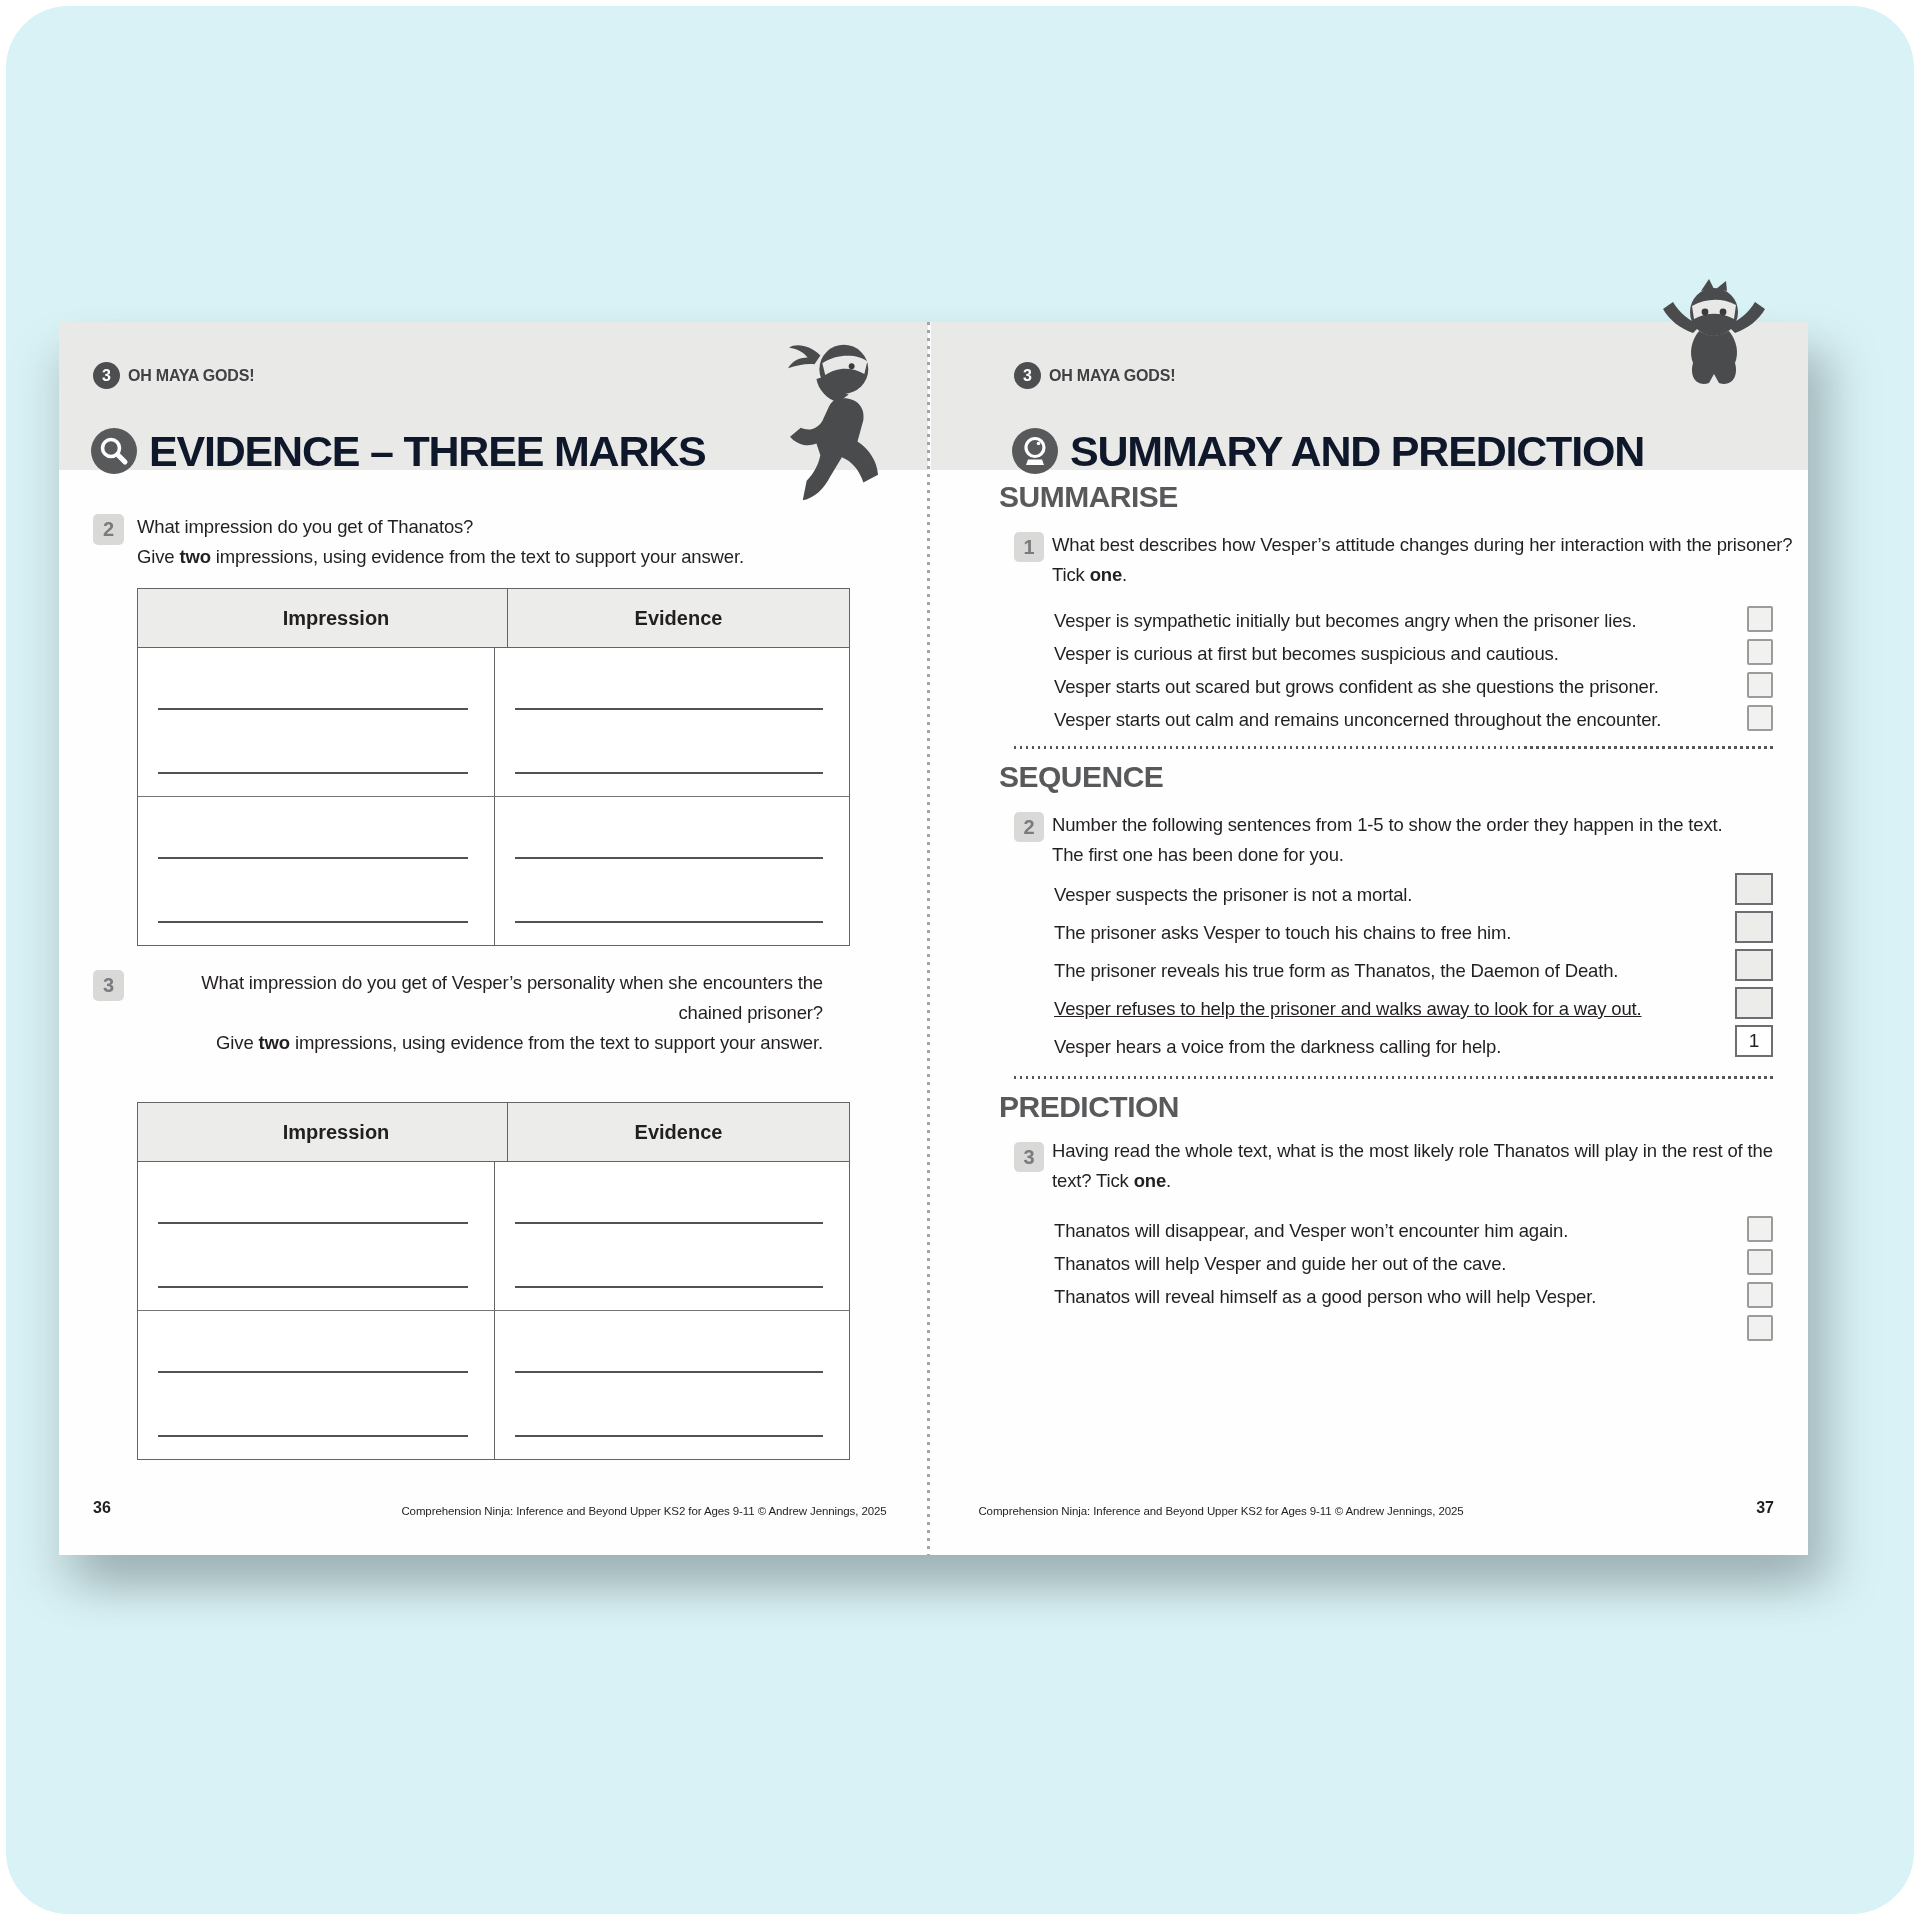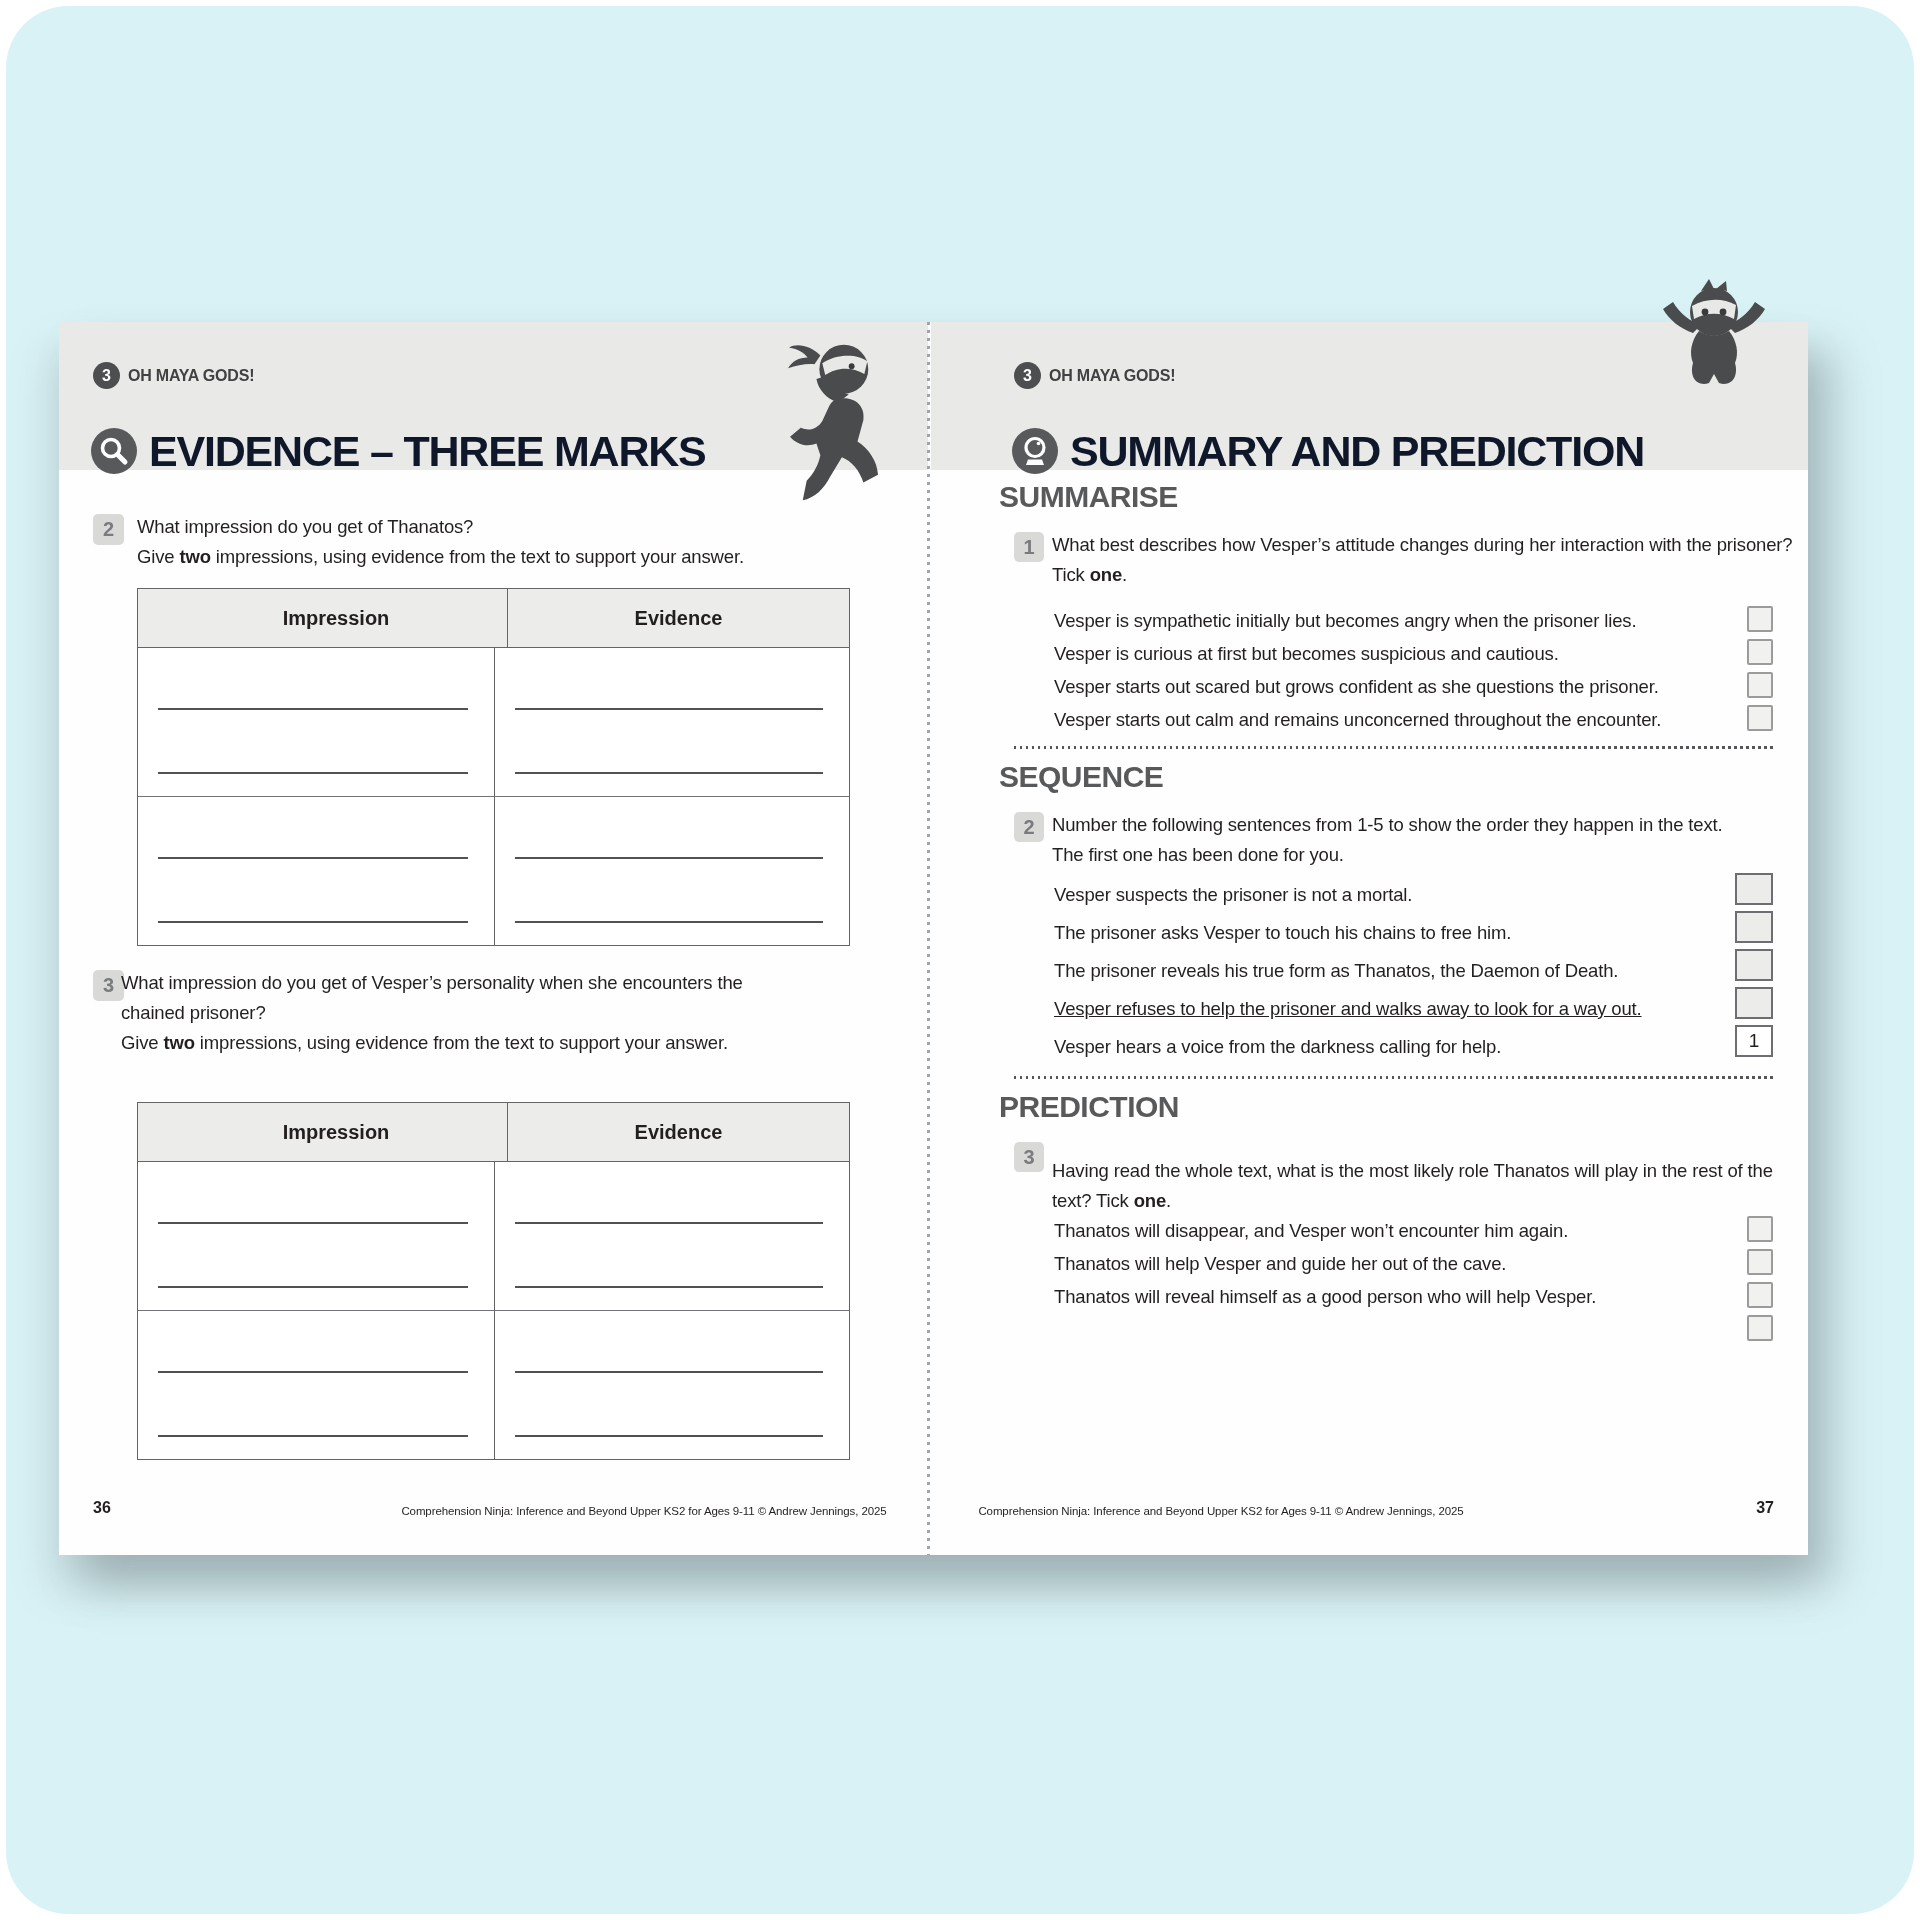--- a/index.html
+++ b/index.html
@@ -116,21 +116,21 @@
               <div class="wline l2"></div>
             </div>
           <div class="tcell">
               <div class="wline l1"></div>
               <div class="wline l2"></div>
             </div>
         </div>
       </div>
 
       <div class="qbadge" style="left:34px;top:648px;">3</div>
-      <p class="qtext" style="left:62px;top:646px;width:686px;">
+      <p class="qtext" style="left:78px;top:646px;width:686px;text-align:right;">
         <span>What impression do you get of Vesper’s personality when she encounters the chained prisoner?</span><br>
         <span>Give </span><b>two</b><span> impressions, using evidence from the text to support your answer.</span>
       </p>
 
       <div class="wtable" style="top:780px;">
         <div class="thead">
           <div class="th">Impression</div>
           <div class="th">Evidence</div>
         </div>
         <div class="trow">
@@ -225,21 +225,21 @@
       <div class="seq-box" style="top:627px;"></div>
       <p class="opt-text" style="top:674px;text-decoration:underline;">Vesper refuses to help the prisoner and walks away to look for a way out.</p>
       <div class="seq-box" style="top:665px;"></div>
       <p class="opt-text" style="top:712px;">Vesper hears a voice from the darkness calling for help.</p>
       <div class="seq-box filled" style="top:703px;">1</div>
 
       <div class="hdots" style="top:754px;"></div>
 
       <h2 class="sec-head" style="top:768px;">PREDICTION</h2>
       <div class="qbadge" style="left:83px;top:820px;width:30px;height:30px;">3</div>
-      <p class="qtext" style="left:121px;top:834px;width:745px;">
+      <p class="qtext" style="left:121px;top:814px;width:745px;">
         <span>Having read the whole text, what is the most likely role Thanatos will play in the rest of the text? Tick </span><b>one</b><span>.</span>
       </p>
 
       <p class="opt-text" style="top:896px;">Thanatos will disappear, and Vesper won’t encounter him again.</p>
       <div class="checkbox" style="top:894px;"></div>
       <p class="opt-text" style="top:929px;">Thanatos will help Vesper and guide her out of the cave.</p>
       <div class="checkbox" style="top:927px;"></div>
       <p class="opt-text" style="top:962px;">Thanatos will reveal himself as a good person who will help Vesper.</p>
       <div class="checkbox" style="top:960px;"></div>
       <div class="checkbox" style="top:993px;"></div>

